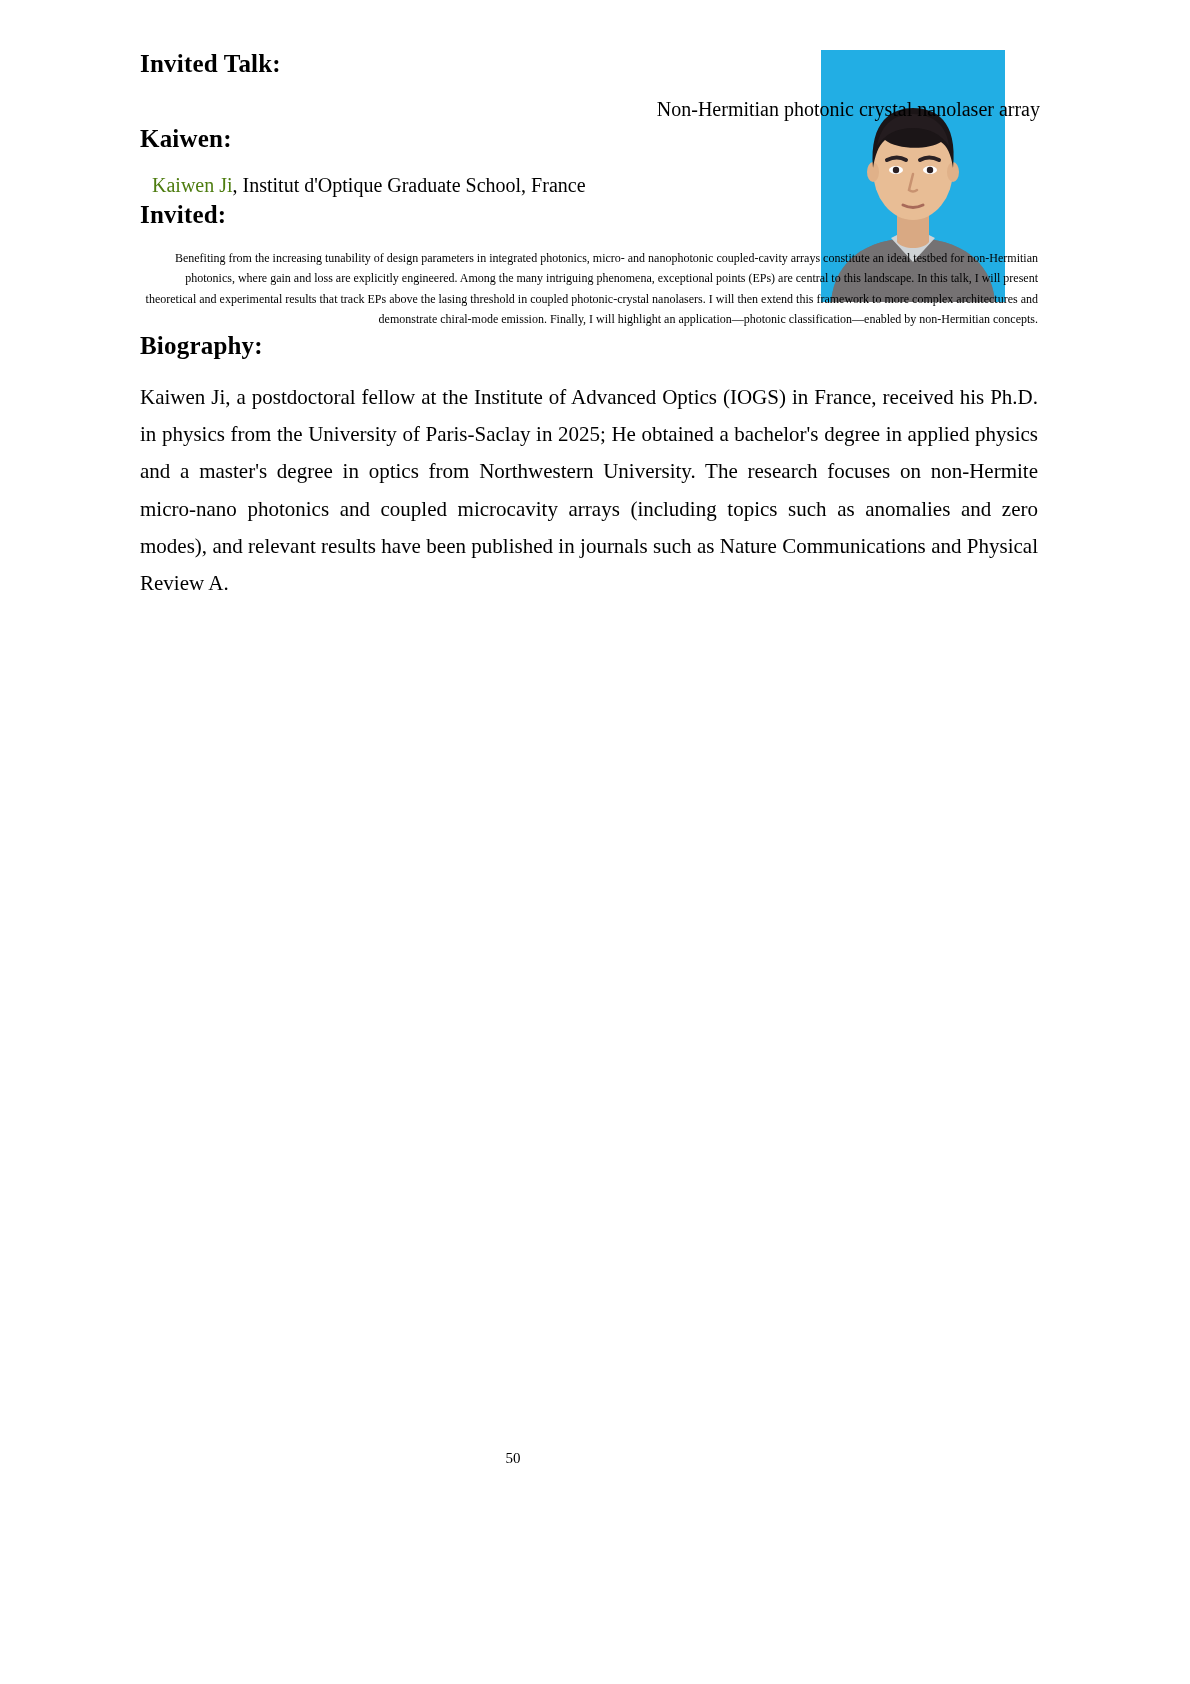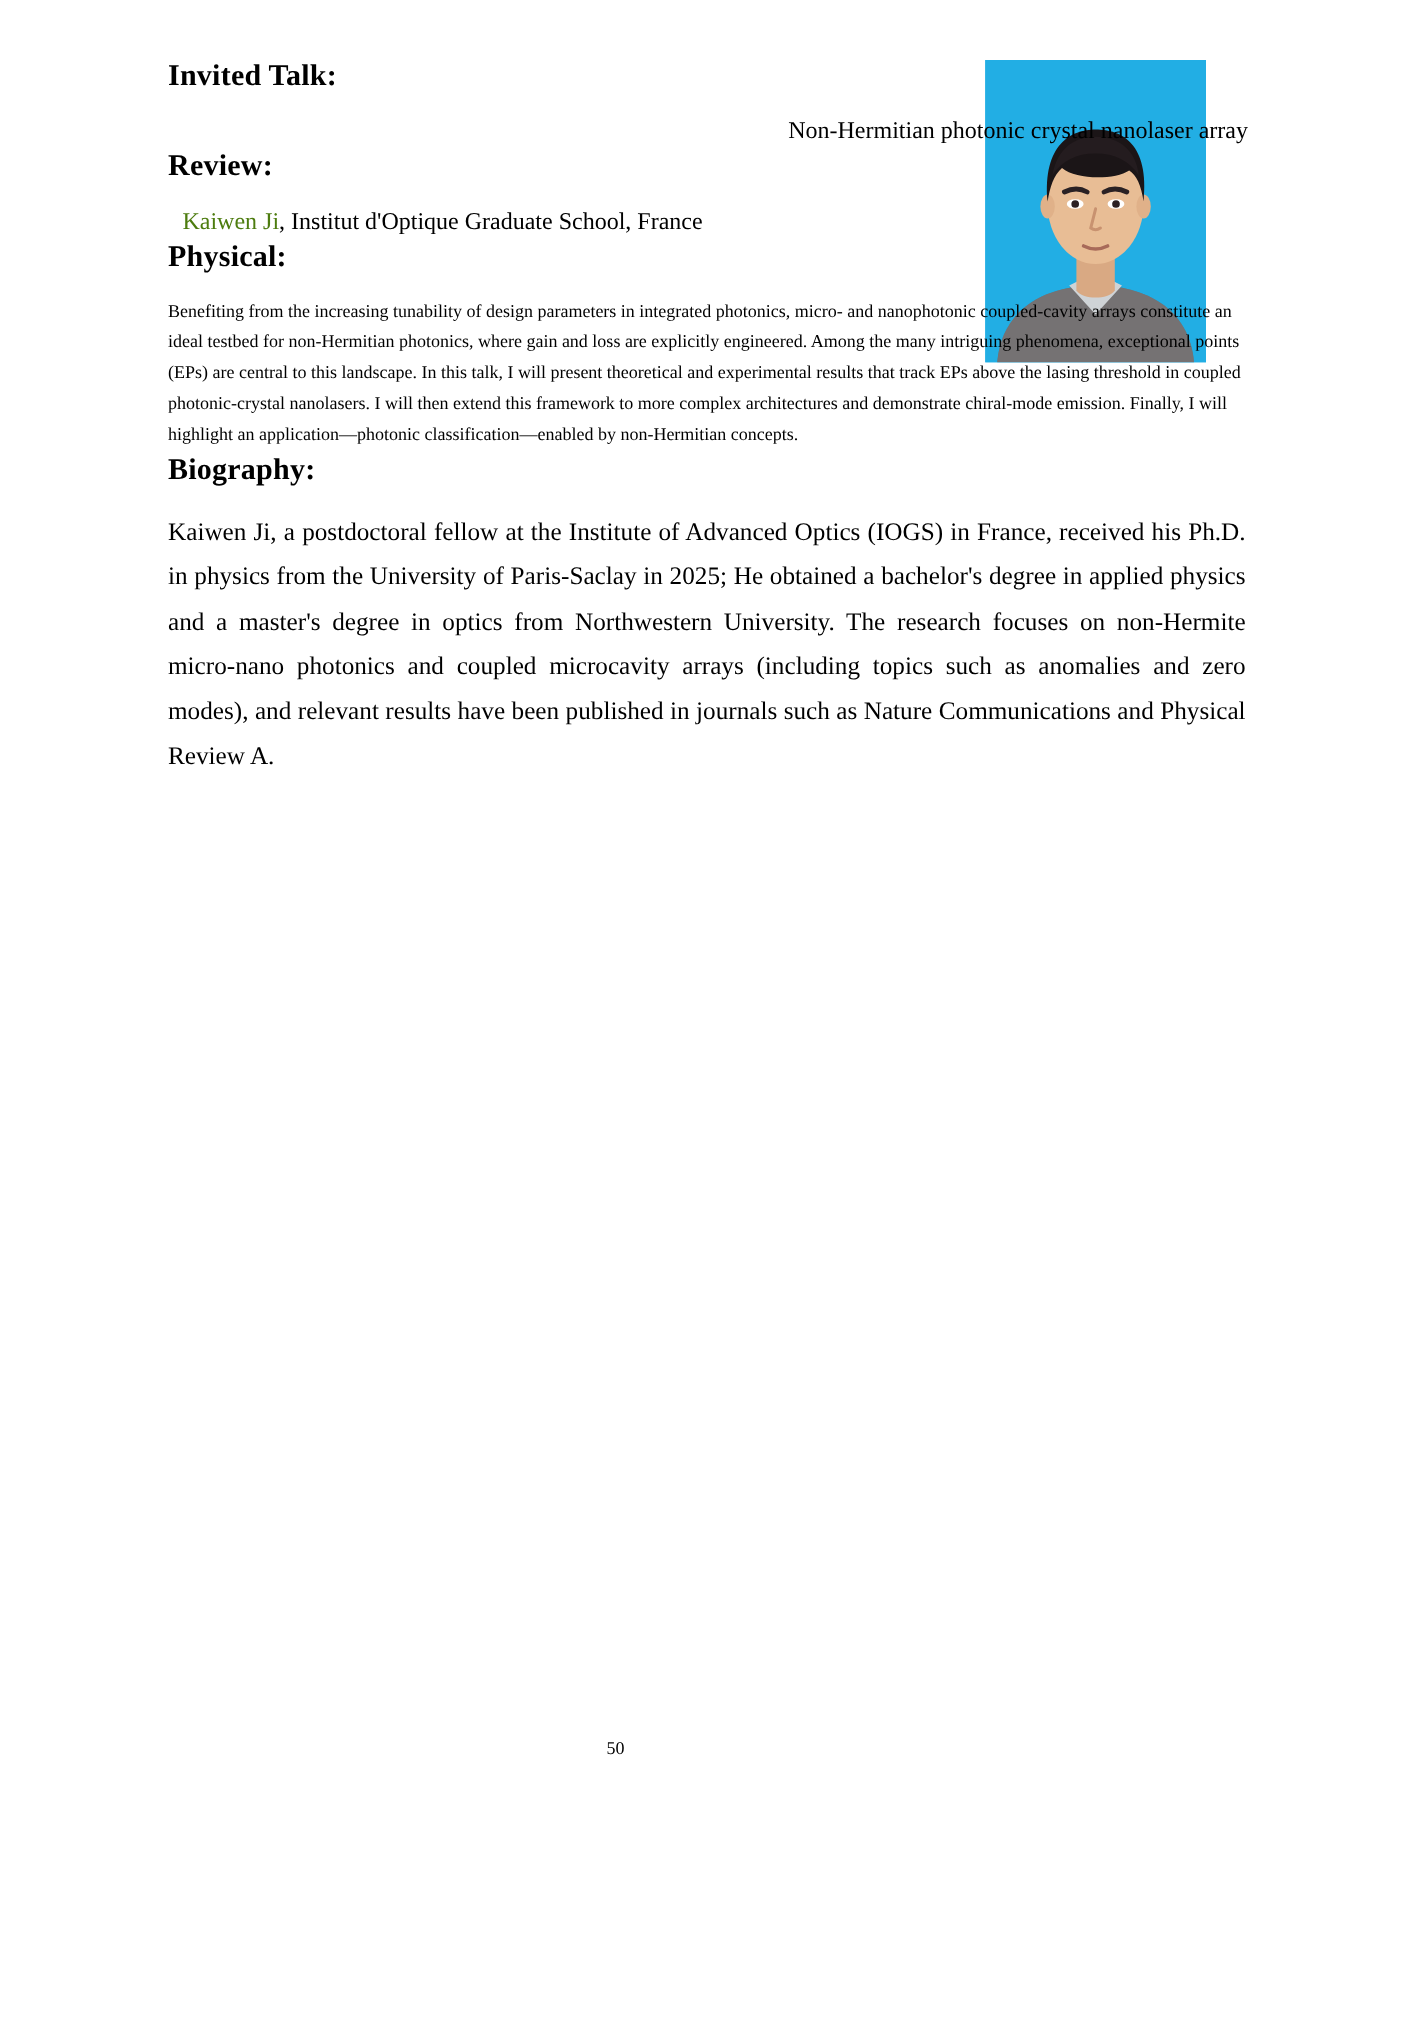--- a/index.html
+++ b/index.html
@@ -52,24 +52,24 @@
     margin: 16px 0 0 12px;
   }
   .speaker-name {
     color: #4d7c0f;
     text-decoration: none;
   }
   .abstract-heading {
     margin-top: 96px;
   }
   .abstract-body {
-    font-size: 15px;
+    font-size: 12px;
     line-height: 1.72;
     margin: 16px 0 0 0;
-    text-align: left;
+    text-align: right;
     width: 898px;
   }
   .bio-heading {
     margin-top: 30px;
   }
   .bio-body {
     font-size: 21px;
     line-height: 1.78;
     margin: 16px 0 0 0;
     text-align: justify;
@@ -133,25 +133,25 @@
       <path d="M82 155 Q 92 160, 102 155" stroke="#a86a59" stroke-width="3" fill="none" stroke-linecap="round"></path>
     </svg>
   </div>
 
   <div class="content">
 
     <h2 class="section-heading">Invited Talk:</h2>
 
     <p class="talk-title">Non-Hermitian photonic crystal nanolaser array</p>
 
-    <h2 class="section-heading speaker-heading">Review:</h2>
+    <h2 class="section-heading speaker-heading">Kaiwen:</h2>
 
     <p class="speaker-line"><a class="speaker-name" href="#">Kaiwen Ji</a><span>, Institut d'Optique Graduate School, France</span></p>
 
-    <h2 class="section-heading abstract-heading">Physical:</h2>
+    <h2 class="section-heading abstract-heading">Invited:</h2>
 
     <p class="abstract-body">Benefiting from the increasing tunability of design parameters in integrated photonics, micro- and nanophotonic coupled-cavity arrays constitute an ideal testbed for non-Hermitian photonics, where gain and loss are explicitly engineered. Among the many intriguing phenomena, exceptional points (EPs) are central to this landscape. In this talk, I will present theoretical and experimental results that track EPs above the lasing threshold in coupled photonic-crystal nanolasers. I will then extend this framework to more complex architectures and demonstrate chiral-mode emission. Finally, I will highlight an application—photonic classification—enabled by non-Hermitian concepts.</p>
 
     <h2 class="section-heading bio-heading">Biography:</h2>
 
     <p class="bio-body">Kaiwen Ji, a postdoctoral fellow at the Institute of Advanced Optics (IOGS) in France, received his Ph.D. in physics from the University of Paris-Saclay in 2025; He obtained a bachelor's degree in applied physics and a master's degree in optics from Northwestern University. The research focuses on non-Hermite micro-nano photonics and coupled microcavity arrays (including topics such as anomalies and zero modes), and relevant results have been published in journals such as Nature Communications and Physical Review A.</p>
 
   </div>
 
   <div class="page-number">50</div>

